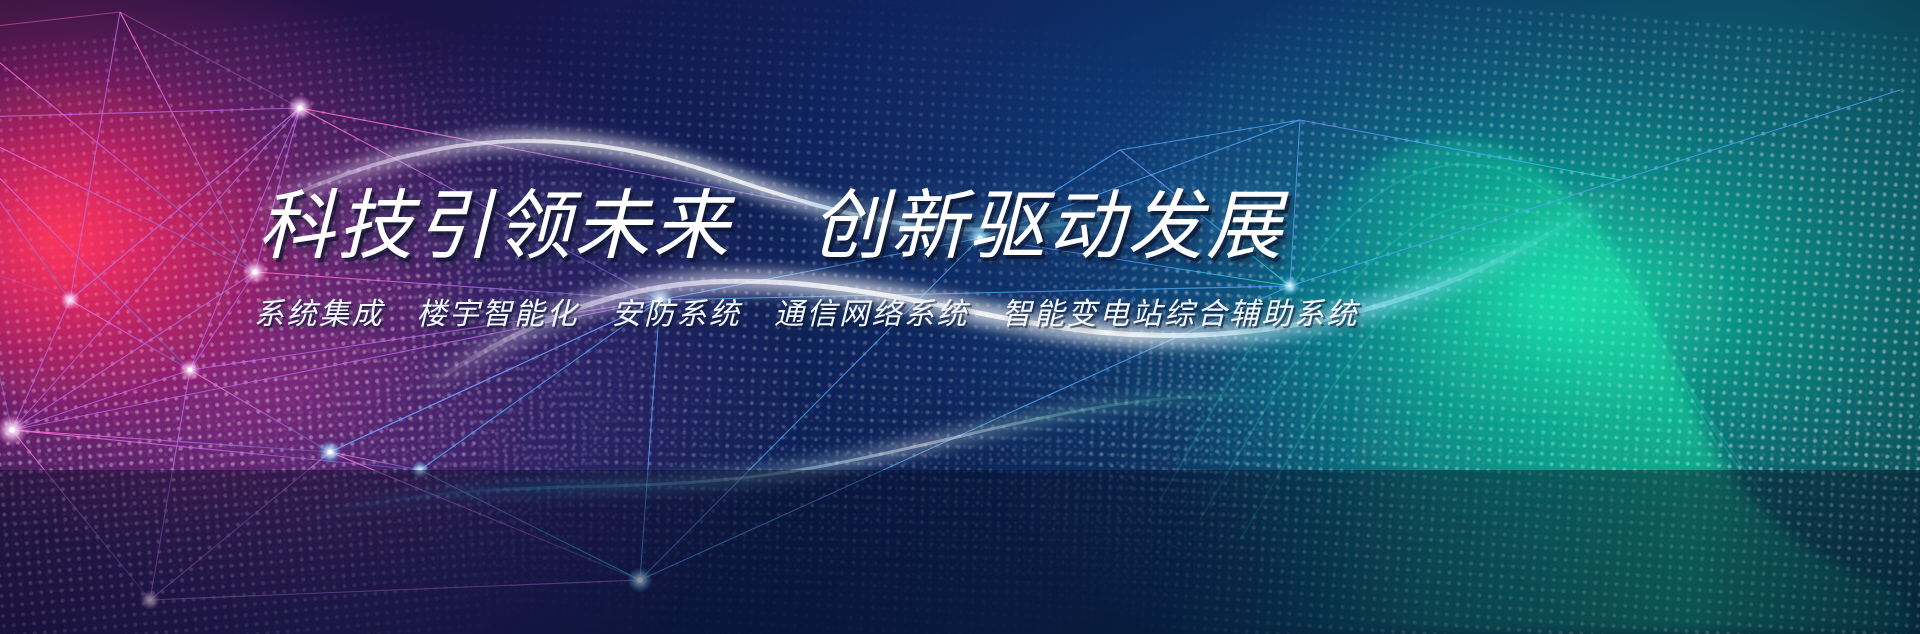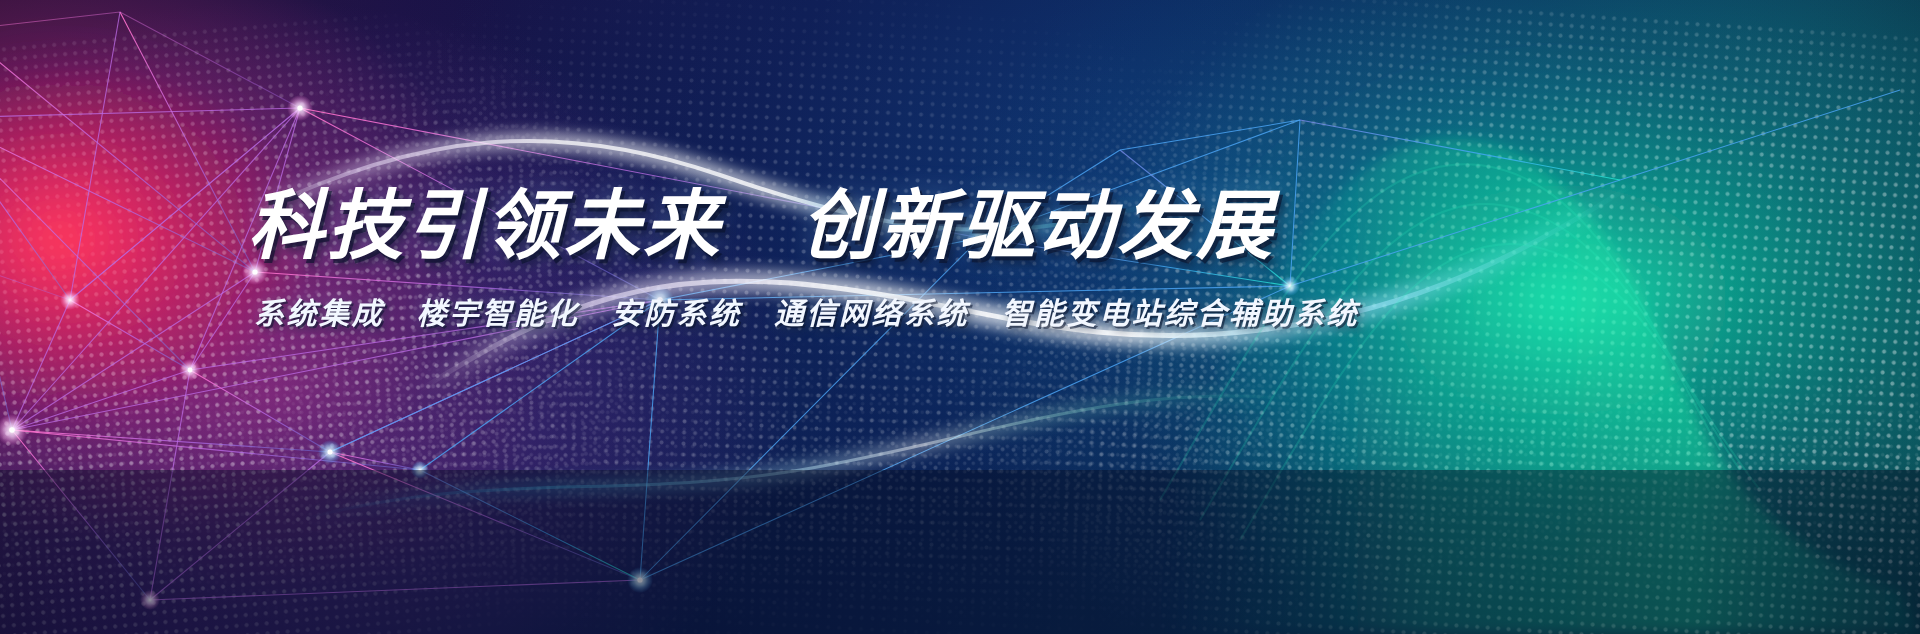--- a/index.html
+++ b/index.html
@@ -61,37 +61,38 @@
 
   
   #copy{
     position:absolute;
     left:248px;top:186px;
     width:1120px;
     z-index:40;
   }
   #headline{
     font-family:"DejaVu Sans","Liberation Sans",sans-serif;
-    font-weight:700;
+    font-weight:400;
     font-size:76px;
     line-height:1.06;
     color:#ffffff;
     letter-spacing:3px;
     white-space:pre;
     font-style:italic;
     text-shadow:
        3px 4px 0 rgba(10,18,44,.62),
        5px 7px 10px rgba(6,12,34,.58),
        0 0 26px rgba(150,210,255,.30);
+    margin-left: 10px;
   }
   #subtitle{
     margin-top:22px;
     margin-left:6px;
     font-family:"DejaVu Sans","Liberation Sans",sans-serif;
-    font-weight:700;
+    font-weight:400;
     font-size:30px;
     letter-spacing:2.5px;
     color:#f2f7ff;
     white-space:pre;
     font-style:italic;
     text-shadow:
        2px 2px 0 rgba(10,20,46,.55),
        3px 4px 8px rgba(6,12,34,.50),
        0 0 16px rgba(170,220,255,.28);
   }

